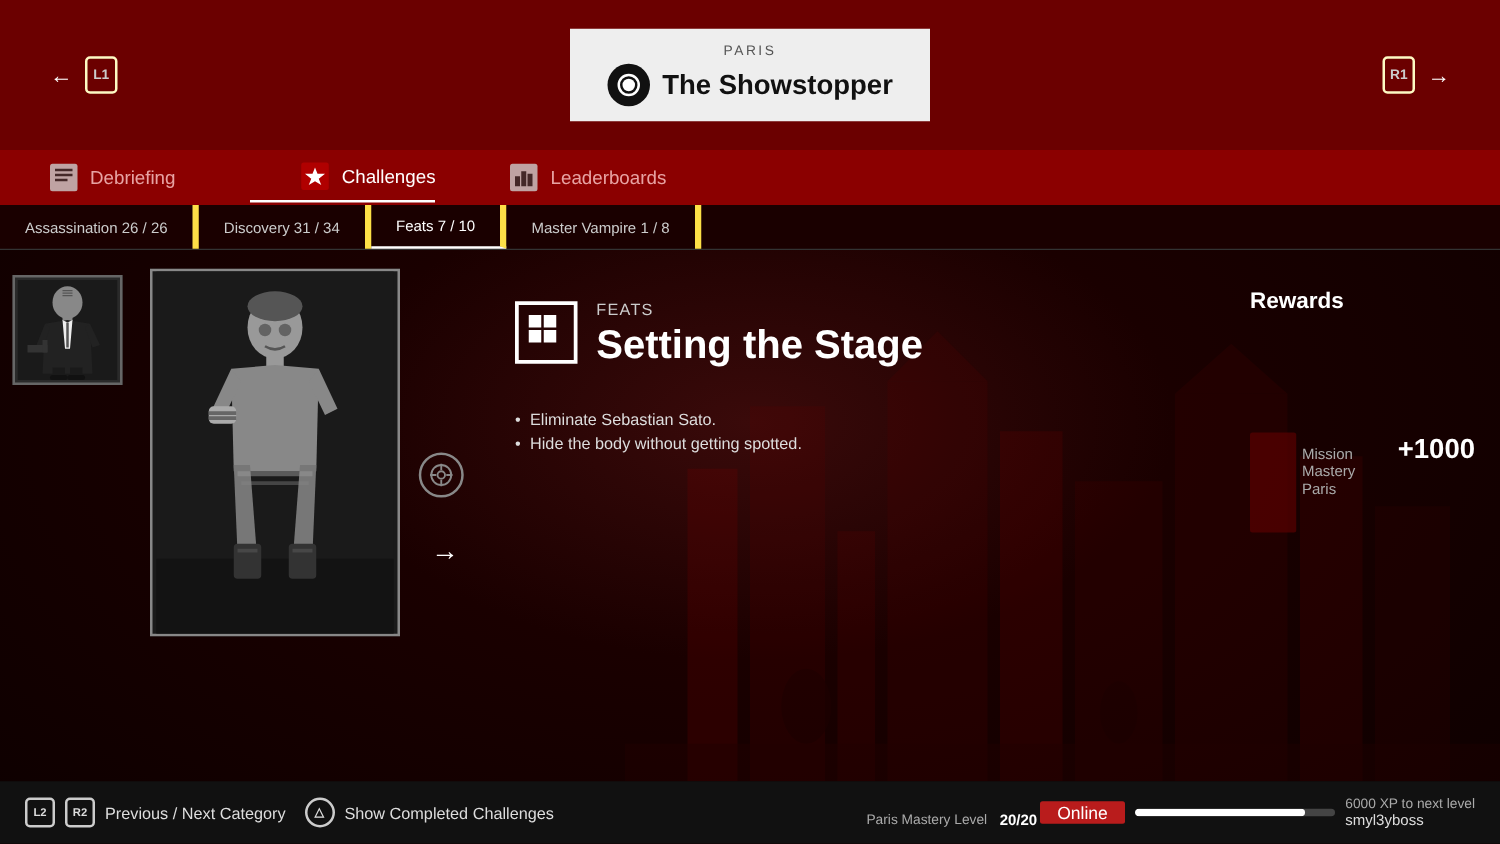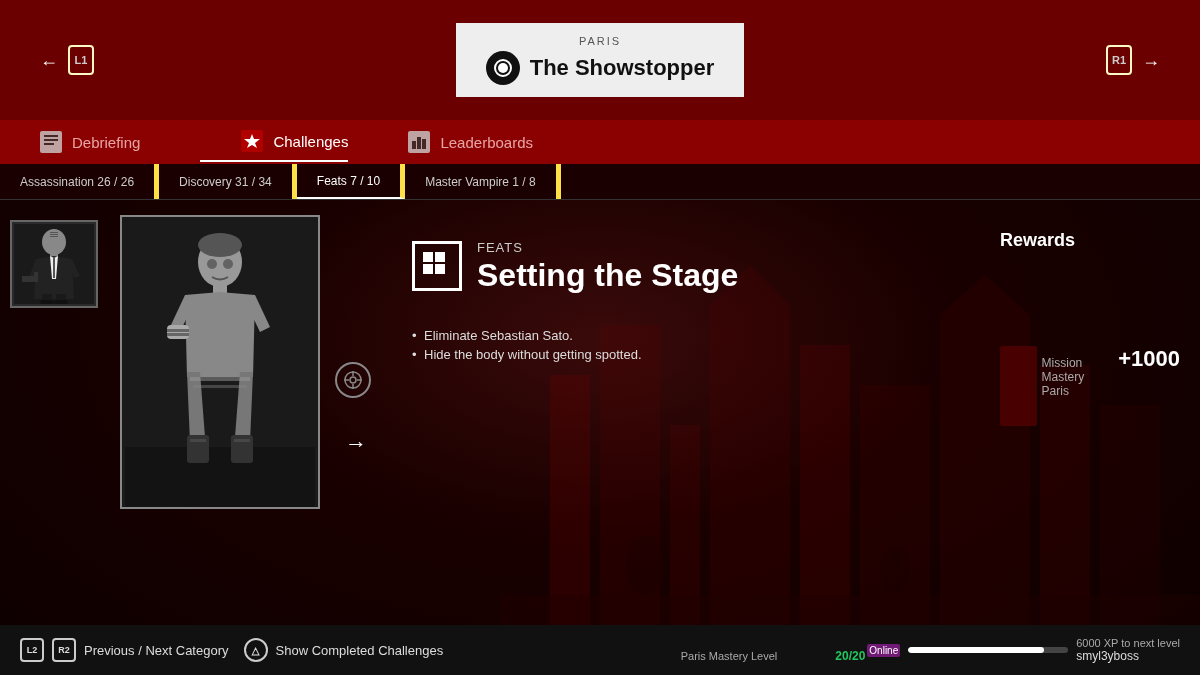--- a/index.html
+++ b/index.html
@@ -372,24 +372,24 @@
       border-radius: 3px;
       overflow: hidden;
     }
     .progress-fill {
       height: 100%;
       background: #fff;
       border-radius: 3px;
     }
 
     .online-badge {
-      background: #701a75;
-      color: #fff;
-      font-size: 10px;
-      padding: 1px 2px;
+      background: #b91c1c;
+      color: #fff;
+      font-size: 14px;
+      padding: 1px 14px;
       border-radius: 2px;
     }
 
     .mastery-right {
       display: flex;
       flex-direction: column;
       align-items: flex-start;
     }
 
     .xp-text {
@@ -742,21 +742,21 @@
     </div>
     <div class="bottom-btn">
       <span class="btn-circle">△</span>
       <span>Show Completed Challenges</span>
     </div>
   </div>
 
   <div class="mastery-section">
     <div class="mastery-top">
       <span>Paris Mastery Level</span>
-      <span style="font-size:12px; color:#22c55e; font-weight:bold;margin-left:48px;">20/20</span>
+      <span style="font-size:12px; color:#ffffff; font-weight:bold;">20/20</span>
     </div>
     <div class="mastery-progress">
       <div class="online-badge">Online</div>
       <div class="progress-bar">
         <div class="progress-fill" style="width: 85%;"></div>
       </div>
       <div class="mastery-right">
         <span class="xp-text">6000 XP to next level</span>
         <span class="username">smyl3yboss</span>
       </div>

